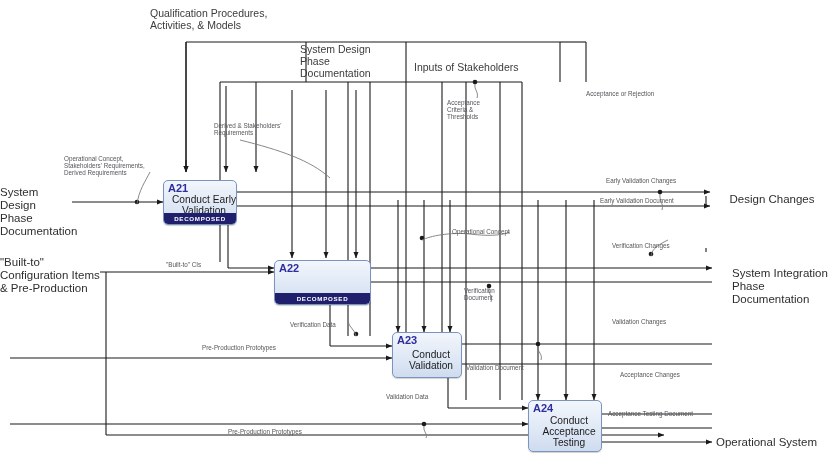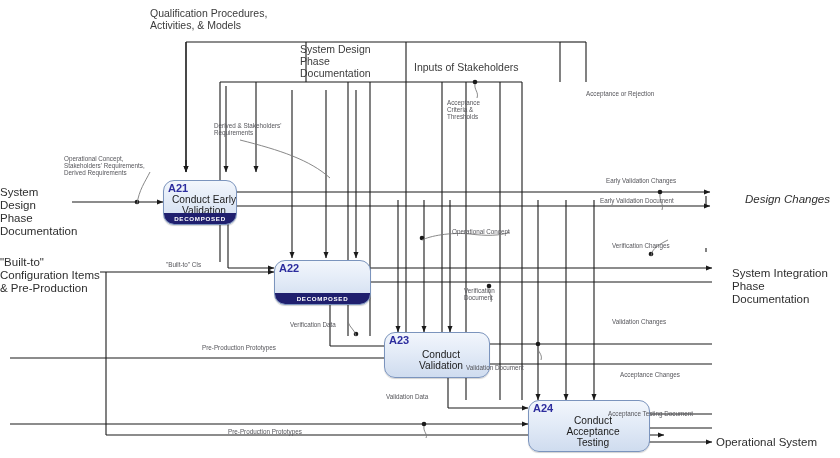--- a/index.html
+++ b/index.html
@@ -20,21 +20,21 @@
     white-space:pre-line;
     pointer-events:none;
   }
   .lbl-sm{font-size:6.3px;color:#55555a;}
   .lbl-md{font-size:10.5px;color:#3b3b3b;}
   .lbl-lg{font-size:11.5px;color:#2e2e2e;}
 
   .act{
     position:absolute;
     border:1px solid #7b94bd;
-    border-radius:11px;
+    border-radius:5px;
     background:linear-gradient(180deg,#f2f6fc 0%,#e3ebf7 45%,#cfdcef 100%);
     box-shadow:0 1px 1px rgba(0,0,0,0.18);
     overflow:hidden;
   }
   .act .aid{
     position:absolute;left:4px;top:1px;
     font-size:11px;font-weight:bold;color:#2d2d9e;
     font-family:"Liberation Sans", sans-serif;
   }
   .act .atitle{
@@ -198,27 +198,27 @@
   <div class="atitle" style="top:13px;">Conduct Early
 Validation</div>
   <div class="decomp">DECOMPOSED</div>
 </div>
 
 <div class="act" style="left:274px;top:260px;width:95px;height:43px;">
   <div class="aid">A22</div>
   <div class="decomp">DECOMPOSED</div>
 </div>
 
-<div class="act" style="left:384px;top:332px;width:68px;height:44px;padding-left:36px;">
+<div class="act" style="left:392px;top:332px;width:68px;height:44px;">
   <div class="aid">A23</div>
   <div class="atitle" style="top:16px;">Conduct
 Validation</div>
 </div>
 
-<div class="act" style="left:528px;top:400px;width:72px;height:50px;padding-left:48px;">
+<div class="act" style="left:528px;top:400px;width:72px;height:50px;">
   <div class="aid">A24</div>
   <div class="atitle" style="top:14px;">Conduct
 Acceptance
 Testing</div>
 </div>
 
 <div class="lbl lbl-md" style="left:150px;top:8px;width:140px;">Qualification Procedures,
 Activities, &amp; Models</div>
 
 <div class="lbl lbl-md" style="left:300px;top:44px;width:104px;">System Design
@@ -232,21 +232,21 @@
 Thresholds</div>
 
 <div class="lbl lbl-lg" style="left:0px;top:186px;width:76px;">System Design
 Phase
 Documentation</div>
 
 <div class="lbl lbl-lg" style="left:0px;top:256px;width:100px;">"Built-to"
 Configuration Items
 &amp; Pre-Production</div>
 
-<div class="lbl lbl-lg" style="left:714px;top:193px;width:116px;text-align:right;font-style:italic;">Design Changes</div>
+<div class="lbl lbl-lg" style="left:714px;top:193px;width:116px;text-align:center;">Design Changes</div>
 
 <div class="lbl lbl-lg" style="left:732px;top:267px;width:124px;text-align:left;">System Integration Phase
 Documentation</div>
 
 <div class="lbl lbl-lg" style="left:716px;top:436px;width:120px;text-align:left;">Operational System</div>
 
 <div class="lbl lbl-sm" style="left:64px;top:155px;width:118px;">Operational Concept,
 Stakeholders' Requirements,
 Derived Requirements</div>
 

